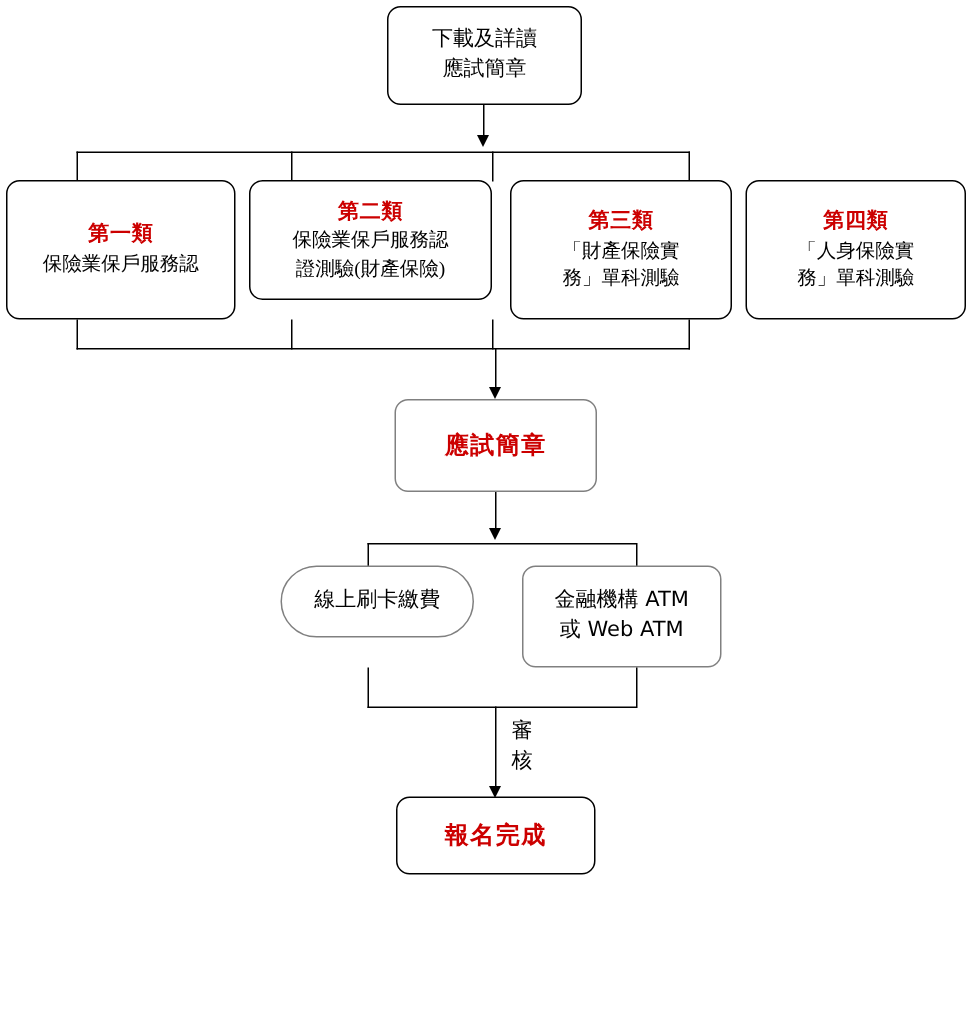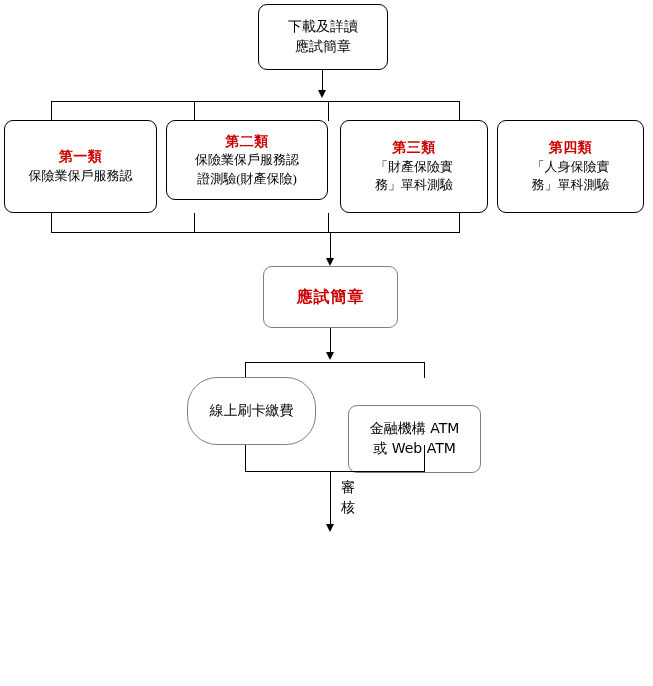--- a/index.html
+++ b/index.html
@@ -141,32 +141,35 @@
   <div class="node gray" style="left:263px; top:266px; width:135px; height:62px;">
     <span class="line red-title">應試簡章</span>
   </div>
 
   <div class="vline" style="left:330px; top:328px; height:26px;"></div>
   <div class="arrowhead" style="left:326px; top:352px;"></div>
   <div class="hline" style="left:245px; top:362px; width:179px;"></div>
   <div class="vline" style="left:245px; top:362px; height:16px;"></div>
   <div class="vline" style="left:424px; top:362px; height:16px;"></div>
 
-  <div class="node gray" style="left:187px; top:377px; width:129px; height:68px;border-radius:30px;">
+  <div class="node gray" style="left:187px; top:377px; width:129px; height:48px;border-radius:30px;">
     <span class="line plain-ln">線上刷卡繳費</span>
   </div>
 
-  <div class="node gray" style="left:348px; top:377px; width:133px; height:68px;margin-top:28px;">
+  <div class="node gray" style="left:348px; top:377px; width:133px; height:68px;">
     <span class="line plain-ln">金融機構 ATM</span>
     <span class="line plain-ln">或 Web ATM</span>
   </div>
 
   <div class="vline" style="left:245px; top:445px; height:27px;"></div>
   <div class="vline" style="left:424px; top:445px; height:27px;"></div>
   <div class="hline" style="left:245px; top:471px; width:179px;"></div>
   <div class="vline" style="left:330px; top:471px; height:57px;"></div>
   <div class="arrowhead" style="left:326px; top:524px;"></div>
 
   <div class="edge-label" style="left:336px; top:477px; width:24px;">審
 核</div>
 
+  <div class="node" style="left:264px; top:531px; width:133px; height:52px;">
+    <span class="line red-title">報名完成</span>
+  </div>
 
 </div>
 
 </body></html>

